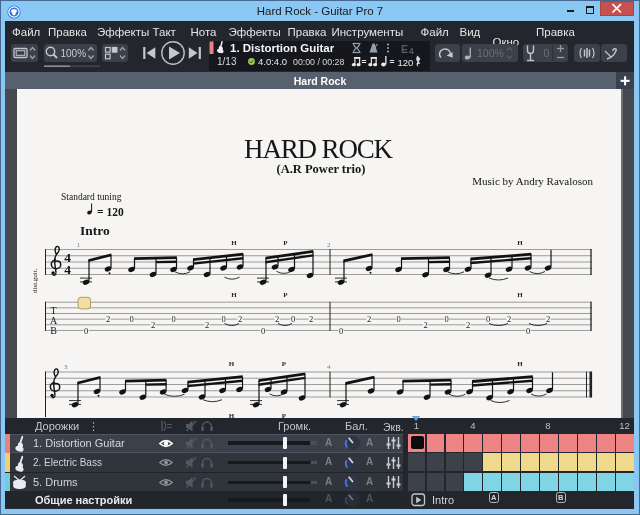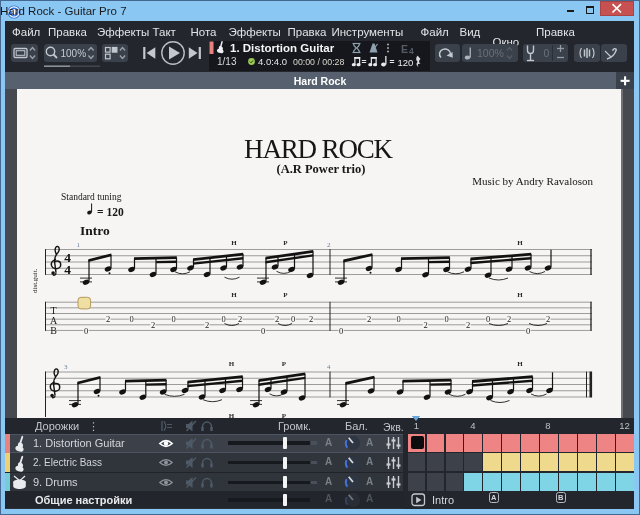--- a/index.html
+++ b/index.html
@@ -7,21 +7,21 @@
 </style></head><body>
 
 <div class="abs" style="left:0;top:0;width:640px;height:515px;border:1px solid #44688F;z-index:50;pointer-events:none"></div>
 
 <div class="abs" style="left:0;top:0;width:640px;height:21px;background:#8AC7F3"></div>
 <svg class="abs" style="left:6.5px;top:4.5px" width="15" height="15">
  <circle cx="7" cy="7" r="6.6" fill="#2F74E0"></circle>
  <circle cx="7" cy="7" r="5.2" fill="none" stroke="#FFFFFF" stroke-width="1.2"></circle>
  <path d="M4.2,5.4 c0.9,-1.4 4.7,-1.4 5.6,0 c0.7,1.2 -1.2,1.7 -1.4,4.0 c-0.1,1.1 -2.7,1.1 -2.8,0 C5.4,7.1 3.5,6.6 4.2,5.4 Z" fill="#FFFFFF"></path>
 </svg>
-<div class="abs" style="left:0;top:5px;width:640px;font-size:11.5px;color:#1A1A1A">Hard Rock - Guitar Pro 7</div>
+<div class="abs" style="left:0;top:5px;width:640px;text-align:center;font-size:11.5px;color:#1A1A1A">Hard Rock - Guitar Pro 7</div>
 <div class="abs" style="left:566.5px;top:10px;width:7px;height:2.4px;background:#1A1A1A"></div>
 <div class="abs" style="left:585.5px;top:5.5px;width:8.6px;height:8px;border:1.4px solid #1A1A1A;border-top-width:2.4px"></div>
 <div class="abs" style="left:600px;top:1px;width:33.5px;height:14.5px;background:#C75050;border:1px solid #A84444"></div>
 <svg class="abs" style="left:600px;top:1px" width="33.5" height="14.5">
     <g stroke="#FFFFFF" stroke-width="1.7">
       <line x1="12.5" y1="3.2" x2="21" y2="11.5"></line>
       <line x1="21" y1="3.2" x2="12.5" y2="11.5"></line>
     </g>
   </svg>
 
@@ -605,21 +605,21 @@
       </g>
     </svg>
 <svg style="position:absolute;left:11px;top:475.3px" width="17" height="15">
       <g fill="#E9EBEE">
         <ellipse cx="8.5" cy="7" rx="6.3" ry="2.6"></ellipse>
         <path d="M2.2,7 h12.6 v4.2 c0,1.6 -2.8,2.8 -6.3,2.8 c-3.5,0 -6.3,-1.2 -6.3,-2.8 Z"></path>
         <line x1="3" y1="1" x2="9" y2="6" stroke="#E9EBEE" stroke-width="1.2"></line>
         <line x1="14" y1="1" x2="8.5" y2="6" stroke="#E9EBEE" stroke-width="1.2"></line>
       </g>
     </svg>
-<div style="position:absolute;left:33px;top:476.0px;white-space:nowrap;font-size:11px;color:#D2D6DB">9. Drums</div>
+<div style="position:absolute;left:33px;top:476.0px;white-space:nowrap;font-size:11px;color:#D2D6DB">5. Drums</div>
 <svg style="position:absolute;left:158px;top:472.8px" width="60" height="19">
       <g>
         <path d="M1.7999999999999998,9.5 Q8,3.7 14.2,9.5 Q8,15.3 1.7999999999999998,9.5 Z" fill="none" stroke="#8E959E" stroke-width="1.2"></path>
         <circle cx="8" cy="9.5" r="1.9" fill="#8E959E"></circle>
       </g>
       <g fill="#4E5A67">
         <polygon points="28,7.5 30.5,7.5 34.5,4.0 34.5,15.0 30.5,11.5 28,11.5"></polygon>
         <line x1="28.5" y1="14.5" x2="38" y2="4.5" stroke="#4E5A67" stroke-width="1.4"></line>
       </g>
       <g fill="none" stroke="#4E5A67" stroke-width="1.5">

